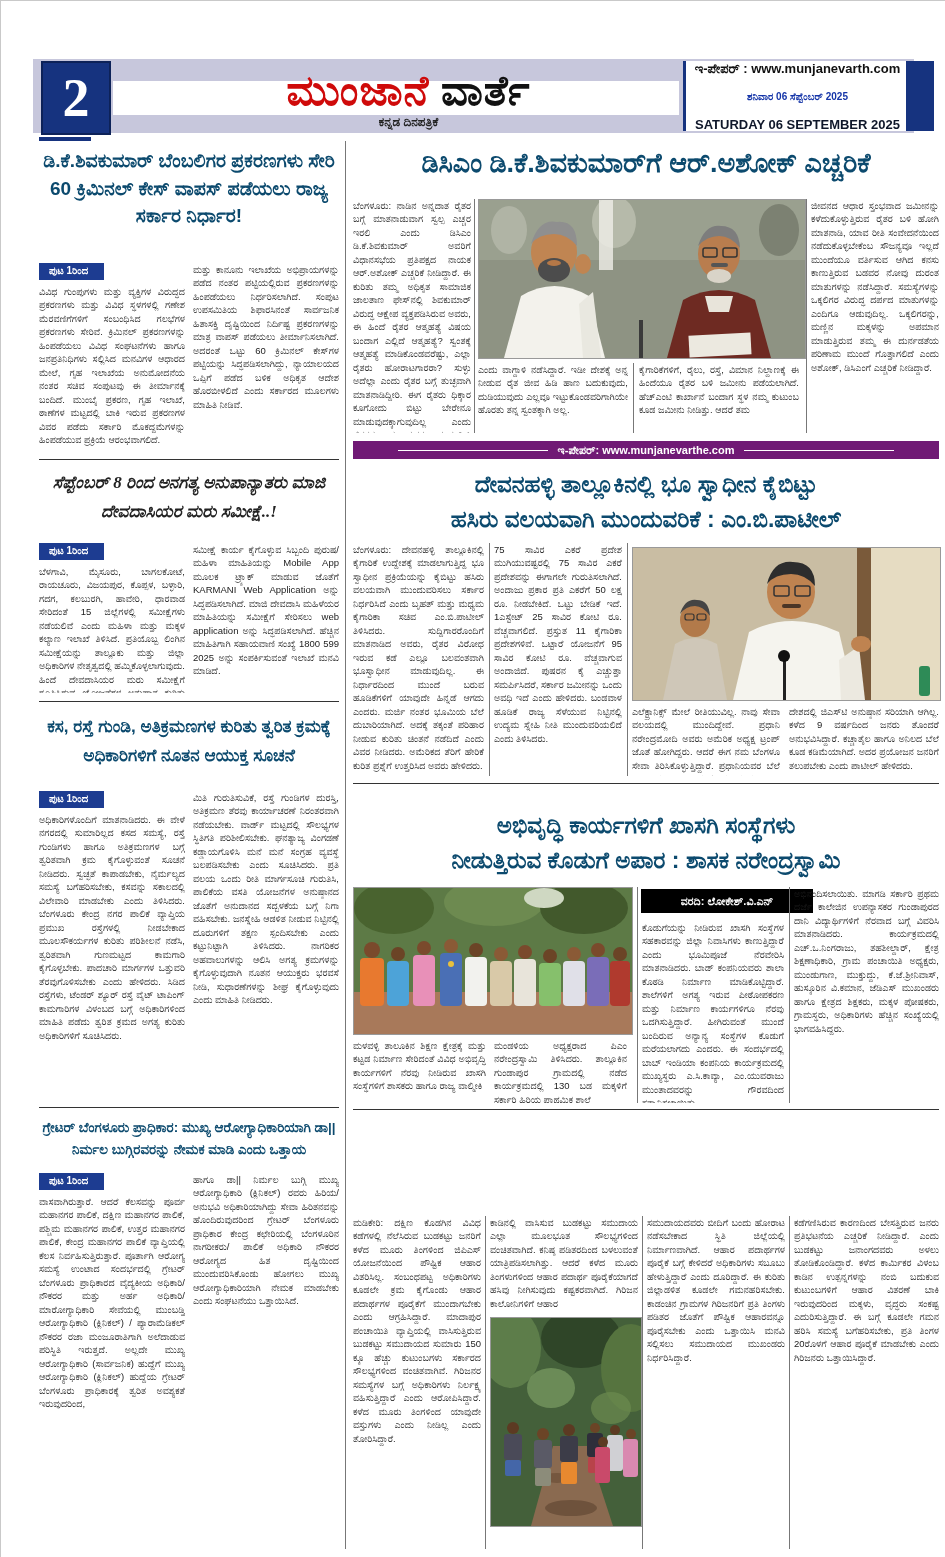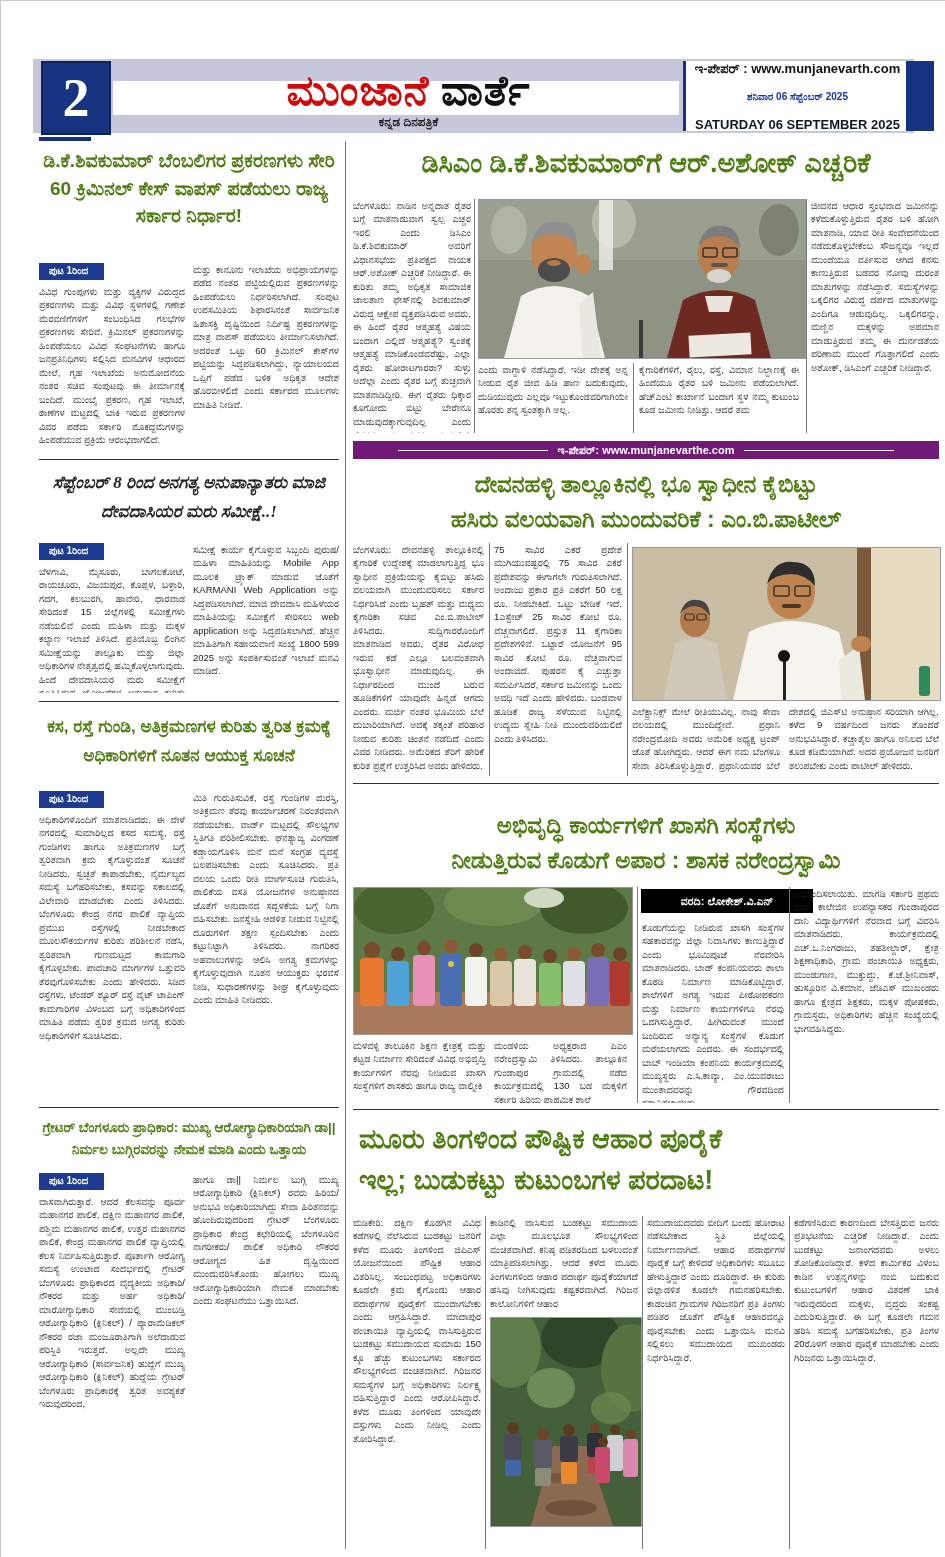--- a/index.html
+++ b/index.html
@@ -20,21 +20,21 @@
   .tagline{color:#222;font-weight:bold;text-align:center;}
   .hdr-info{background:#ffffff;text-align:center;border-left:3px solid #16337f;
             display:flex;flex-direction:column;justify-content:center;gap:14px;}
   .hdr-info .l1{font-size:13px;font-weight:bold;color:#111;}
   .hdr-info .l2{font-size:10px;font-weight:bold;color:#1535a8;}
   .hdr-info .l3{font-size:13px;font-weight:bold;color:#0f172a;}
   .hdr-strip-right{background:#16337f;}
   
   .kn{font-size:9.5px;line-height:1.42;text-align:justify;color:#1c1c1c;
       overflow:hidden;word-break:break-word;}
-  .headline{font-weight:bold;color:#4d7c0f;text-align:center;}
+  .headline{font-weight:bold;color:#0c4a6e;text-align:center;}
   .hl-l1{font-size:19px;line-height:1.45;}
   .hl-script{font-size:17px;line-height:1.7;font-family:"Liberation Serif",serif;
              font-style:italic;font-weight:bold;color:#222;}
   .hl-l3{font-size:17px;line-height:1.7;}
   .hl-l4{font-size:13.5px;line-height:1.6;}
   .hl-r1{font-size:27px;line-height:1.35;}
   .hl-r2{font-size:23px;line-height:1.5;}
   .hl-r3{font-size:23px;line-height:1.5;margin-top:15px;}
   .hl-r4{font-size:27px;line-height:1.5;}
   .badge{background:#1d3c91;color:#fff;font-size:10px;font-weight:bold;
@@ -226,24 +226,20 @@
 
   <div class="abs byline" style="left:640px;top:888px;width:172px;height:24px;">ವರದಿ: ಲೋಕೇಶ್.ವಿ.ಎನ್</div>
   <div class="abs vrule" style="left:636px;top:886px;height:216px;"></div>
   <div class="abs kn" style="left:641px;top:920px;width:142px;height:182px;">ಕೊಡುಗೆಯನ್ನು ನೀಡಿರುವ ಖಾಸಗಿ ಸಂಸ್ಥೆಗಳ ಸಹಕಾರವನ್ನು ಜಿಲ್ಲಾ ನಿವಾಸಿಗಳು ಕಾಣುತ್ತಿದ್ದಾರೆ ಎಂದು ಭೂಮಿಪೂಜೆ ನೆರವೇರಿಸಿ ಮಾತನಾಡಿದರು. ಬಾಡ್ ಕಂಪನಿಯವರು ಶಾಲಾ ಕೊಠಡಿ ನಿರ್ಮಾಣ ಮಾಡಿಕೊಟ್ಟಿದ್ದಾರೆ. ಶಾಲೆಗಳಿಗೆ ಅಗತ್ಯ ಇರುವ ಪೀಠೋಪಕರಣ ಮತ್ತು ನಿರ್ಮಾಣ ಕಾರ್ಯಗಳಿಗೂ ನೆರವು ಒದಗಿಸುತ್ತಿದ್ದಾರೆ. ಹೀಗಿರುವಂತೆ ಮುಂದೆ ಬಂದಿರುವ ಅನ್ಯಾನ್ಯ ಸಂಸ್ಥೆಗಳ ಕೊಡುಗೆ ಮರೆಯಲಾಗದು ಎಂದರು. ಈ ಸಂದರ್ಭದಲ್ಲಿ ಬಾಬ್ ಇಂಡಿಯಾ ಕಂಪನಿಯ ಕಾರ್ಯಕ್ರಮದಲ್ಲಿ ಮುಖ್ಯಸ್ಥರು ಎ.ಸಿ.ಕಾವ್ಯಾ, ಎಂ.ಯುವರಾಜು ಮುಂತಾದವರನ್ನು ಗೌರವದಿಂದ ಸನ್ಮಾನಿಸಲಾಯಿತು.</div>
   <div class="abs vrule" style="left:788px;top:886px;height:216px;"></div>
   <div class="abs kn" style="left:793px;top:886px;width:145px;height:216px;">ಅಭಿನಂದಿಸಲಾಯಿತು. ಮಾಗಡಿ ಸರ್ಕಾರಿ ಪ್ರಥಮ ದರ್ಜೆ ಕಾಲೇಜಿನ ಉಪನ್ಯಾಸಕರ ಗುಂಡಾಪುರದ ದಾನಿ ವಿದ್ಯಾರ್ಥಿಗಳಿಗೆ ನೆರವಾದ ಬಗ್ಗೆ ವಿವರಿಸಿ ಮಾತನಾಡಿದರು. ಕಾರ್ಯಕ್ರಮದಲ್ಲಿ ಎಚ್.ಒ.ನಿಂಗರಾಜು, ತಹಶೀಲ್ದಾರ್, ಕ್ಷೇತ್ರ ಶಿಕ್ಷಣಾಧಿಕಾರಿ, ಗ್ರಾಮ ಪಂಚಾಯಿತಿ ಅಧ್ಯಕ್ಷರು, ಮುಂಡುಗಾಣ, ಮುಕ್ತುದ್ದು, ಕೆ.ಜೆ.ಶ್ರೀನಿವಾಸ್, ಹುಸ್ಕೂರಿನ ವಿ.ಕಮಾನ, ಜೆಡಿಎಸ್ ಮುಖಂಡರು ಹಾಗೂ ಕ್ಷೇತ್ರದ ಶಿಕ್ಷಕರು, ಮಕ್ಕಳ ಪೋಷಕರು, ಗ್ರಾಮಸ್ಥರು, ಅಧಿಕಾರಿಗಳು ಹೆಚ್ಚಿನ ಸಂಖ್ಯೆಯಲ್ಲಿ ಭಾಗವಹಿಸಿದ್ದರು.</div>
   <div class="abs kn" style="left:352px;top:1038px;width:133px;height:64px;">ಮಳವಳ್ಳಿ ತಾಲೂಕಿನ ಶಿಕ್ಷಣ ಕ್ಷೇತ್ರಕ್ಕೆ ಮತ್ತು ಕಟ್ಟಡ ನಿರ್ಮಾಣ ಸೇರಿದಂತೆ ವಿವಿಧ ಅಭಿವೃದ್ಧಿ ಕಾರ್ಯಗಳಿಗೆ ನೆರವು ನೀಡಿರುವ ಖಾಸಗಿ ಸಂಸ್ಥೆಗಳಿಗೆ ಶಾಸಕರು ಹಾಗೂ ರಾಜ್ಯ ವಾಲ್ಮೀಕಿ</div>
   <div class="abs kn" style="left:493px;top:1038px;width:133px;height:64px;">ಮಂಡಳಿಯ ಅಧ್ಯಕ್ಷರಾದ ಪಿಎಂ ನರೇಂದ್ರಸ್ವಾಮಿ ತಿಳಿಸಿದರು. ತಾಲ್ಲೂಕಿನ ಗುಂಡಾಪುರ ಗ್ರಾಮದಲ್ಲಿ ನಡೆದ ಕಾರ್ಯಕ್ರಮದಲ್ಲಿ 130 ಬಡ ಮಕ್ಕಳಿಗೆ ಸರ್ಕಾರಿ ಹಿರಿಯ ಪ್ರಾಥಮಿಕ ಶಾಲೆ</div>
   <div class="abs hrule" style="left:352px;top:1108px;width:586px;"></div>
 
-  <div class="abs headline hl-r4" style="left:352px;top:1118px;width:586px;text-align:left;padding-left:6px;">
-    <div>ಮೂರು ತಿಂಗಳಿಂದ ಪೌಷ್ಟಿಕ ಆಹಾರ ಪೂರೈಕೆ</div>
-    <div>ಇಲ್ಲ; ಬುಡುಕಟ್ಟು ಕುಟುಂಬಗಳ ಪರದಾಟ!</div>
-  </div>
   <div class="abs kn" style="left:352px;top:1215px;width:128px;height:333px;">ಮಡಿಕೇರಿ: ದಕ್ಷಿಣ ಕೊಡಗಿನ ವಿವಿಧ ಕಡೆಗಳಲ್ಲಿ ನೆಲೆಸಿರುವ ಬುಡಕಟ್ಟು ಜನರಿಗೆ ಕಳೆದ ಮೂರು ತಿಂಗಳಿಂದ ಜಿಪಿಎಸ್ ಯೋಜನೆಯಿಂದ ಪೌಷ್ಟಿಕ ಆಹಾರ ವಿತರಿಸಿಲ್ಲ. ಸಂಬಂಧಪಟ್ಟ ಅಧಿಕಾರಿಗಳು ಕೂಡಲೇ ಕ್ರಮ ಕೈಗೊಂಡು ಆಹಾರ ಪದಾರ್ಥಗಳ ಪೂರೈಕೆಗೆ ಮುಂದಾಗಬೇಕು ಎಂದು ಆಗ್ರಹಿಸಿದ್ದಾರೆ. ಮಾದಾಪುರ ಪಂಚಾಯಿತಿ ವ್ಯಾಪ್ತಿಯಲ್ಲಿ ವಾಸಿಸುತ್ತಿರುವ ಬುಡಕಟ್ಟು ಸಮುದಾಯದ ಸುಮಾರು 150 ಕ್ಕೂ ಹೆಚ್ಚು ಕುಟುಂಬಗಳು ಸರ್ಕಾರದ ಸೌಲಭ್ಯಗಳಿಂದ ವಂಚಿತವಾಗಿವೆ. ಗಿರಿಜನರ ಸಮಸ್ಯೆಗಳ ಬಗ್ಗೆ ಅಧಿಕಾರಿಗಳು ನಿರ್ಲಕ್ಷ್ಯ ವಹಿಸುತ್ತಿದ್ದಾರೆ ಎಂದು ಆರೋಪಿಸಿದ್ದಾರೆ. ಕಳೆದ ಮೂರು ತಿಂಗಳಿಂದ ಯಾವುದೇ ವಸ್ತುಗಳು ಎಂದು ನೀಡಿಲ್ಲ ಎಂದು ತೋರಿಸಿದ್ದಾರೆ.</div>
   <div class="abs vrule" style="left:484px;top:1215px;height:333px;"></div>
   <div class="abs kn" style="left:489px;top:1215px;width:148px;height:96px;">ಕಾಡಿನಲ್ಲಿ ವಾಸಿಸುವ ಬುಡಕಟ್ಟು ಸಮುದಾಯ ಎಲ್ಲಾ ಮೂಲಭೂತ ಸೌಲಭ್ಯಗಳಿಂದ ವಂಚಿತವಾಗಿದೆ. ಕನಿಷ್ಠ ಪಡಿತರದಿಂದ ಬಳಲುವಂತೆ ಯಾತ್ರಿಪಡಿಸಲಾಗಿತ್ತು. ಆದರೆ ಕಳೆದ ಮೂರು ತಿಂಗಳುಗಳಿಂದ ಆಹಾರ ಪದಾರ್ಥ ಪೂರೈಕೆಯಾಗದೆ ಹಸಿವು ನೀಗಿಸುವುದು ಕಷ್ಟಕರವಾಗಿದೆ. ಗಿರಿಜನ ಕಾಲೋನಿಗಳಿಗೆ ಆಹಾರ</div>
 
   <svg class="abs photo" style="left:489px;top:1316px;" width="150" height="208" viewBox="0 0 150 208">
     <rect width="150" height="208" fill="#44603a"></rect>
     <ellipse cx="20" cy="30" rx="30" ry="40" fill="#5d7d4a"></ellipse>
     <ellipse cx="90" cy="20" rx="40" ry="30" fill="#2f4528"></ellipse>
     <ellipse cx="140" cy="50" rx="30" ry="44" fill="#56743f"></ellipse>
     <ellipse cx="60" cy="70" rx="24" ry="20" fill="#86a86a" opacity="0.6"></ellipse>

